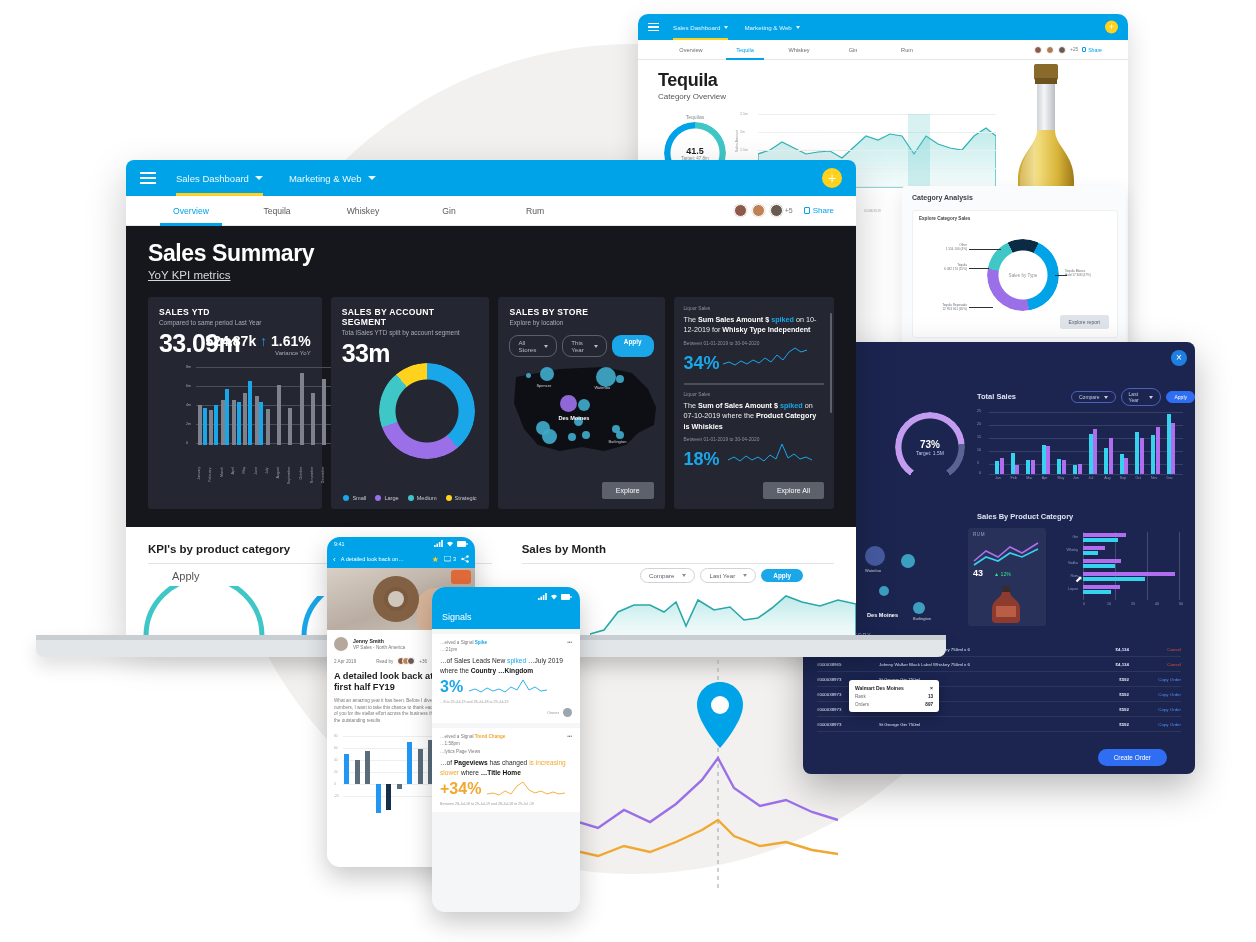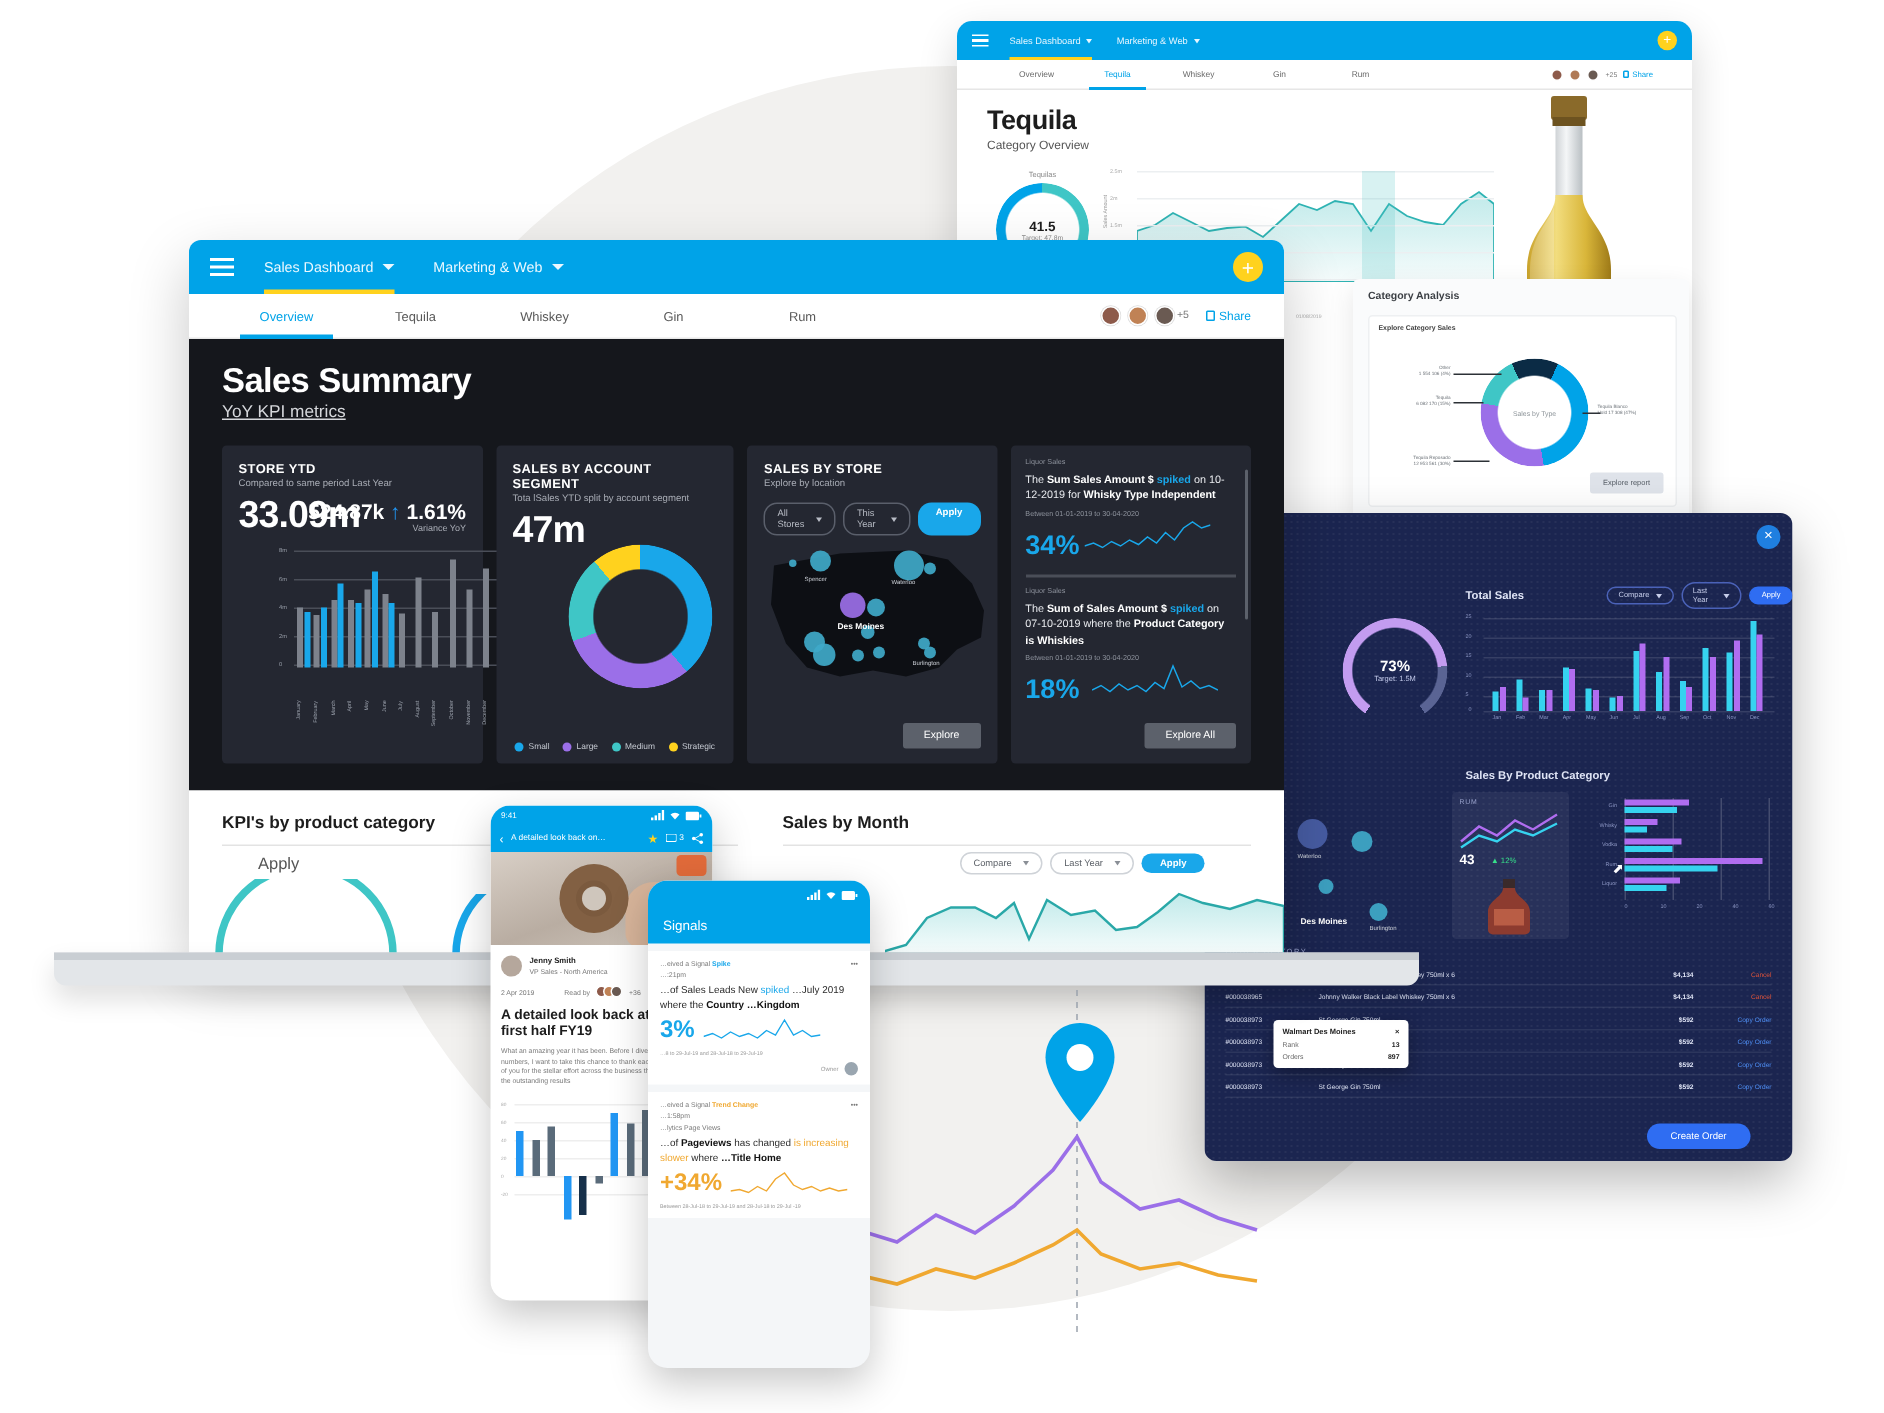--- a/index.html
+++ b/index.html
@@ -695,21 +695,21 @@
       </div>
     </div>
 
     <div class="dark-sec">
       <div class="ds-h1">Sales Summary</div>
       <div class="ds-h2">YoY KPI metrics</div>
 
       <div class="cards">
 
         <div class="card" style="width:184px;height:212px">
-          <div class="card-t">STORE YTD</div>
+          <div class="card-t">SALES YTD</div>
           <div class="card-s">Compared to same period Last Year</div>
           <div class="big-num">33.09m</div>
           <div class="var-box">
             <div class="var-v">
               <span>524.87k</span>
               <span class="up">↑</span>
               <span>1.61%</span>
             </div>
             <div class="var-l">Variance YoY</div>
           </div>
@@ -755,21 +755,21 @@
                 <div class="xl" style="left: 116px;">November</div>
                 <div class="bar g" style="left: 124.3px; height: 66.087px;"></div>
                 <div class="xl" style="left: 127.3px;">December</div>
               </div>
           </div>
         </div>
 
         <div class="card" style="width:168px;height:212px">
           <div class="card-t">SALES BY ACCOUNT SEGMENT</div>
           <div class="card-s">Tota lSales YTD split by account segment</div>
-          <div class="big-num">47m</div>
+          <div class="big-num">33m</div>
           <div class="donut1">
             <div class="ring"></div>
           </div>
           <div class="legend">
             <div class="lg">
                 <span class="dot" style="background:#19a7ea"></span>
                 <span>Small</span>
               </div>
             <div class="lg">
                 <span class="dot" style="background:#9b6fe8"></span>

